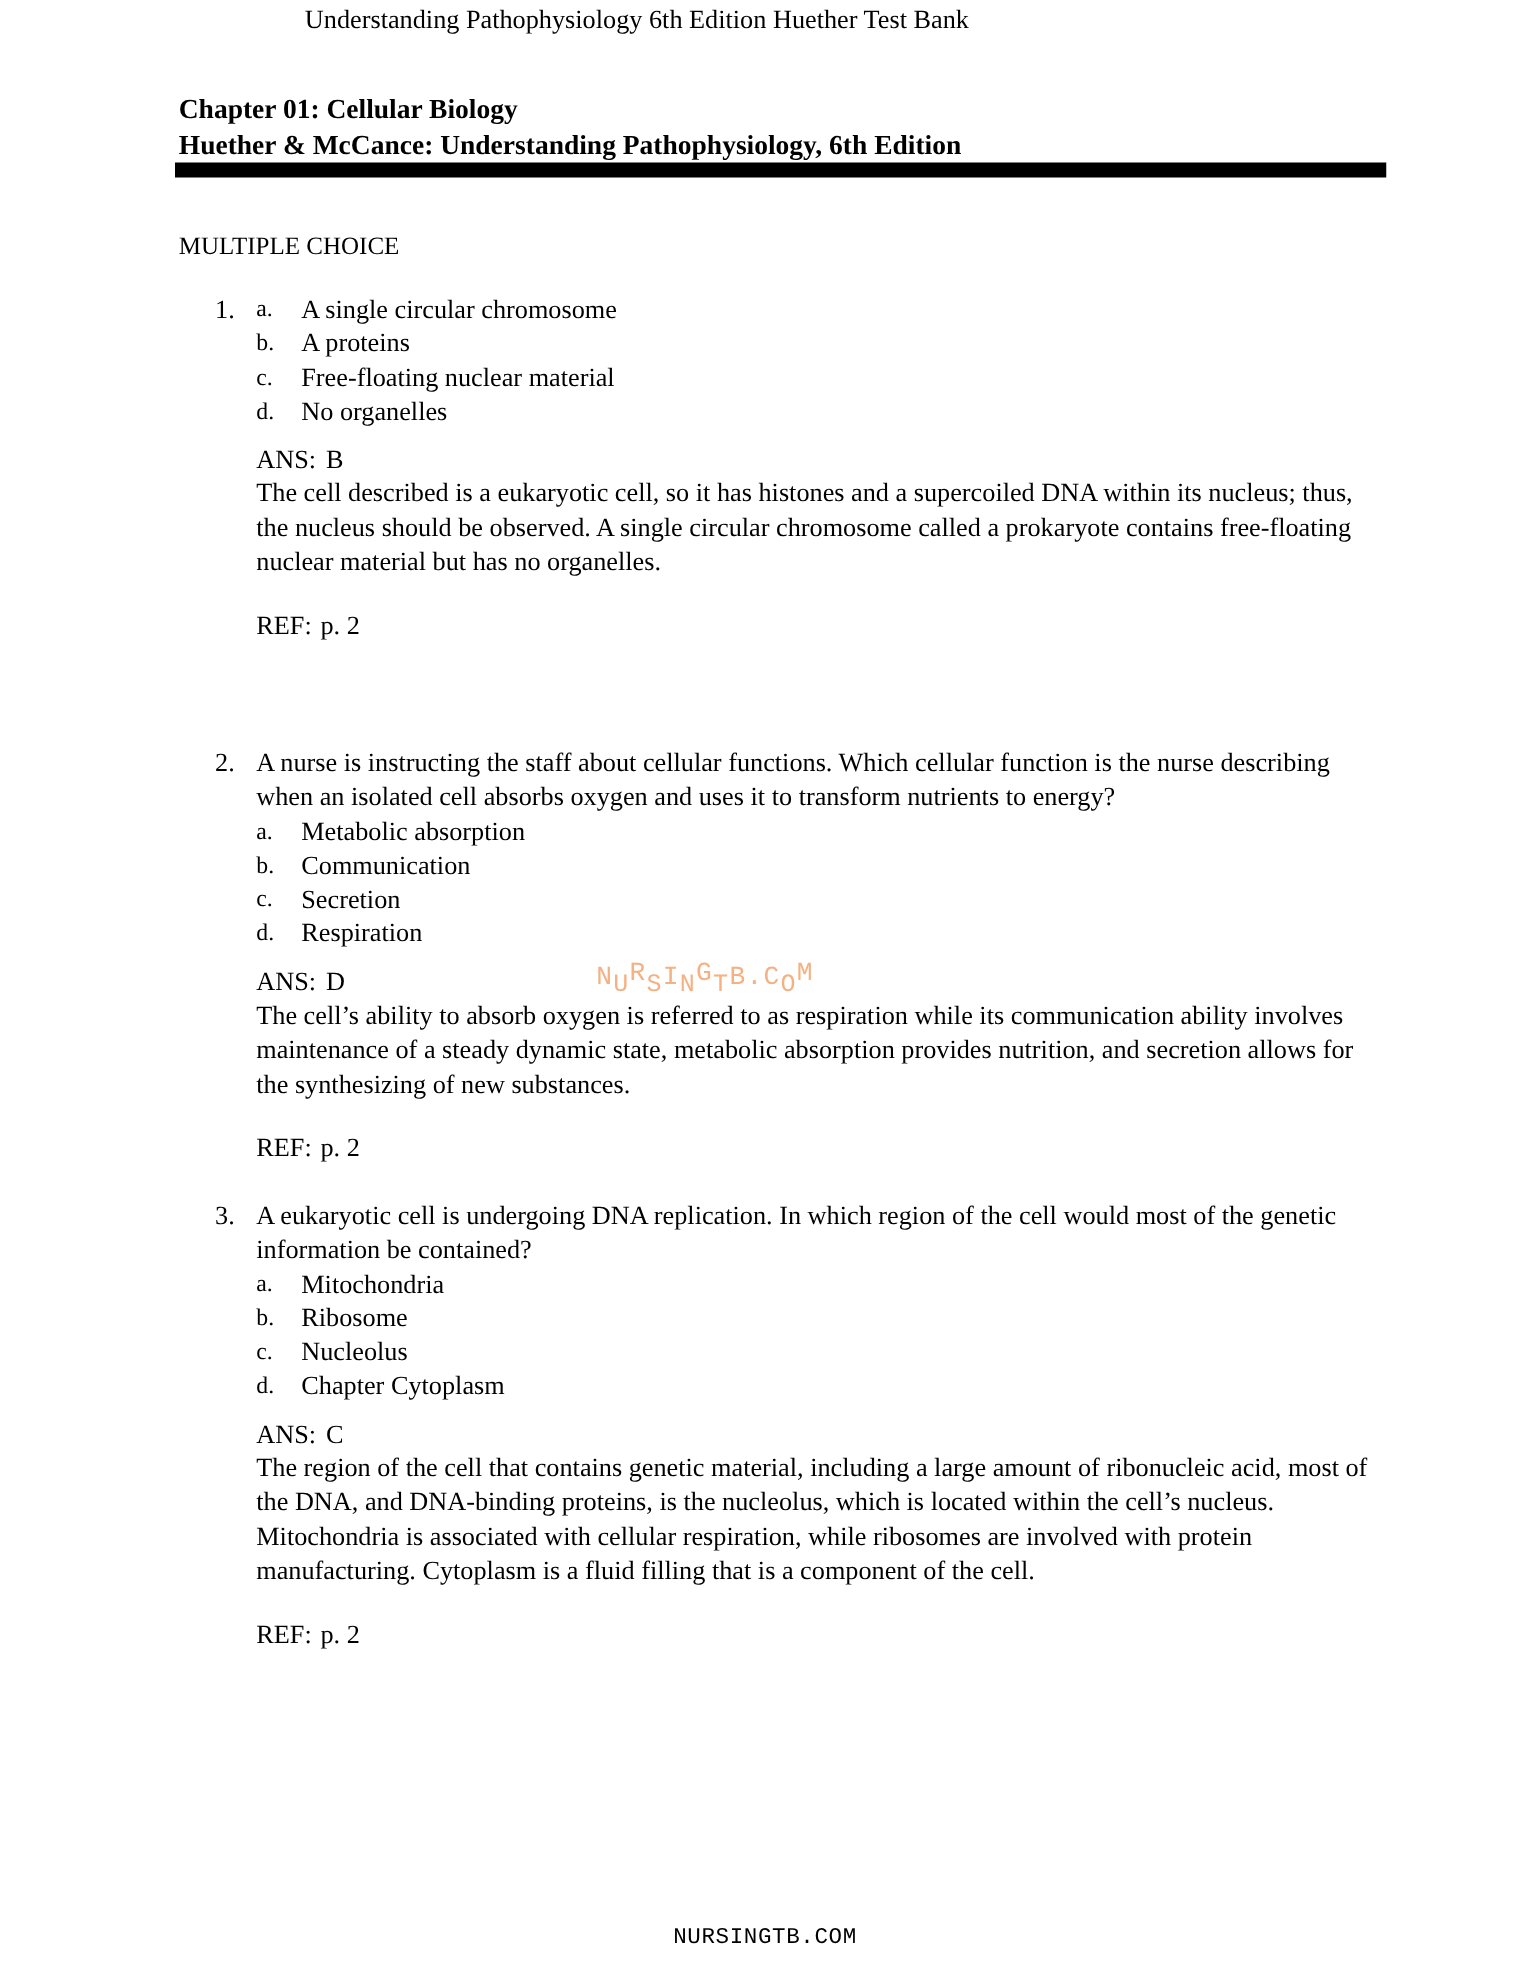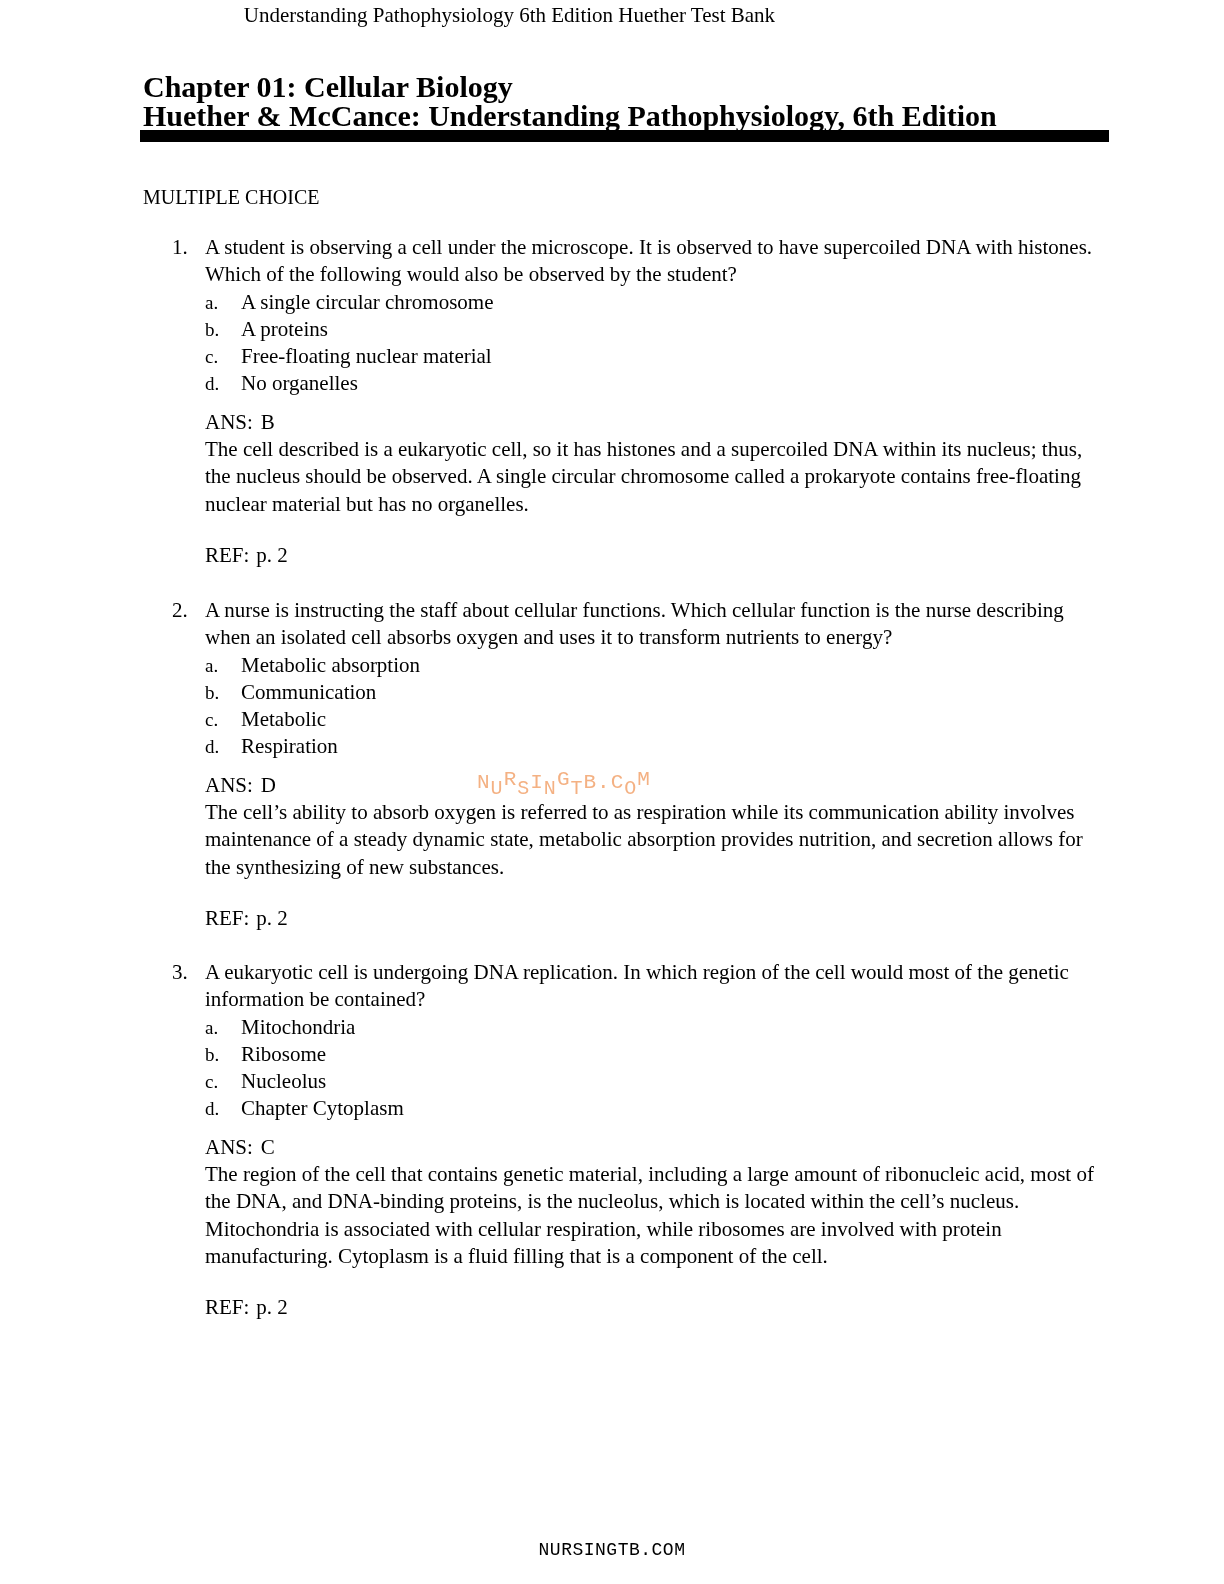--- a/index.html
+++ b/index.html
@@ -22,21 +22,21 @@
       width: 1019px;
       text-align: center;
       font-size: 21px;
       line-height: 26px;
     }
     .chapter-block {
       position: absolute;
       left: 143px;
       top: 72px;
       font-weight: bold;
-      font-size: 30px;
+      font-size: 22px;
       line-height: 29px;
     }
     .rule-bar {
       position: absolute;
       left: 140px;
       top: 130px;
       width: 969px;
       height: 12px;
       background: #000;
     }
@@ -137,21 +137,20 @@
   <div>Huether &amp; McCance: Understanding Pathophysiology, 6th Edition</div>
 </div>
 
 <div class="rule-bar"></div>
 
 <div class="section-heading">MULTIPLE CHOICE</div>
 
 <div class="question" style="top:234px;">
   <div class="q-stem">
     <span class="q-num">1.</span>
-    <span>A student is observing a cell under the microscope. It is observed to have supercoiled DNA with histones. Which of the following would also be observed by the student?</span>
   </div>
   <ul class="q-options">
     <li class="q-option"><span class="q-option-letter">a.</span><span>A single circular chromosome</span></li>
     <li class="q-option"><span class="q-option-letter">b.</span><span>A proteins</span></li>
     <li class="q-option"><span class="q-option-letter">c.</span><span>Free-floating nuclear material</span></li>
     <li class="q-option"><span class="q-option-letter">d.</span><span>No organelles</span></li>
   </ul>
   <div class="answer-block">
     <span class="ans-label">ANS:</span><span class="ans-value">B</span>
     <span class="rationale">The cell described is a eukaryotic cell, so it has histones and a supercoiled DNA within its nucleus; thus, the nucleus should be observed. A single circular chromosome called a prokaryote contains free-floating nuclear material but has no organelles.</span>
@@ -162,21 +161,21 @@
 </div>
 
 <div class="question" style="top:597px;">
   <div class="q-stem">
     <span class="q-num">2.</span>
     <span>A nurse is instructing the staff about cellular functions. Which cellular function is the nurse describing when an isolated cell absorbs oxygen and uses it to transform nutrients to energy?</span>
   </div>
   <ul class="q-options">
     <li class="q-option"><span class="q-option-letter">a.</span><span>Metabolic absorption</span></li>
     <li class="q-option"><span class="q-option-letter">b.</span><span>Communication</span></li>
-    <li class="q-option"><span class="q-option-letter">c.</span><span>Metabolic</span></li>
+    <li class="q-option"><span class="q-option-letter">c.</span><span>Secretion</span></li>
     <li class="q-option"><span class="q-option-letter">d.</span><span>Respiration</span></li>
   </ul>
   <div class="answer-block">
     <span class="ans-label">ANS:</span><span class="ans-value">D</span>
     <span class="rationale">The cell’s ability to absorb oxygen is referred to as respiration while its communication ability involves maintenance of a steady dynamic state, metabolic absorption provides nutrition, and secretion allows for the synthesizing of new substances.</span>
   </div>
   <div class="ref-line">
     <span>REF:</span><span class="ref-value">p. 2</span>
   </div>
 </div>

